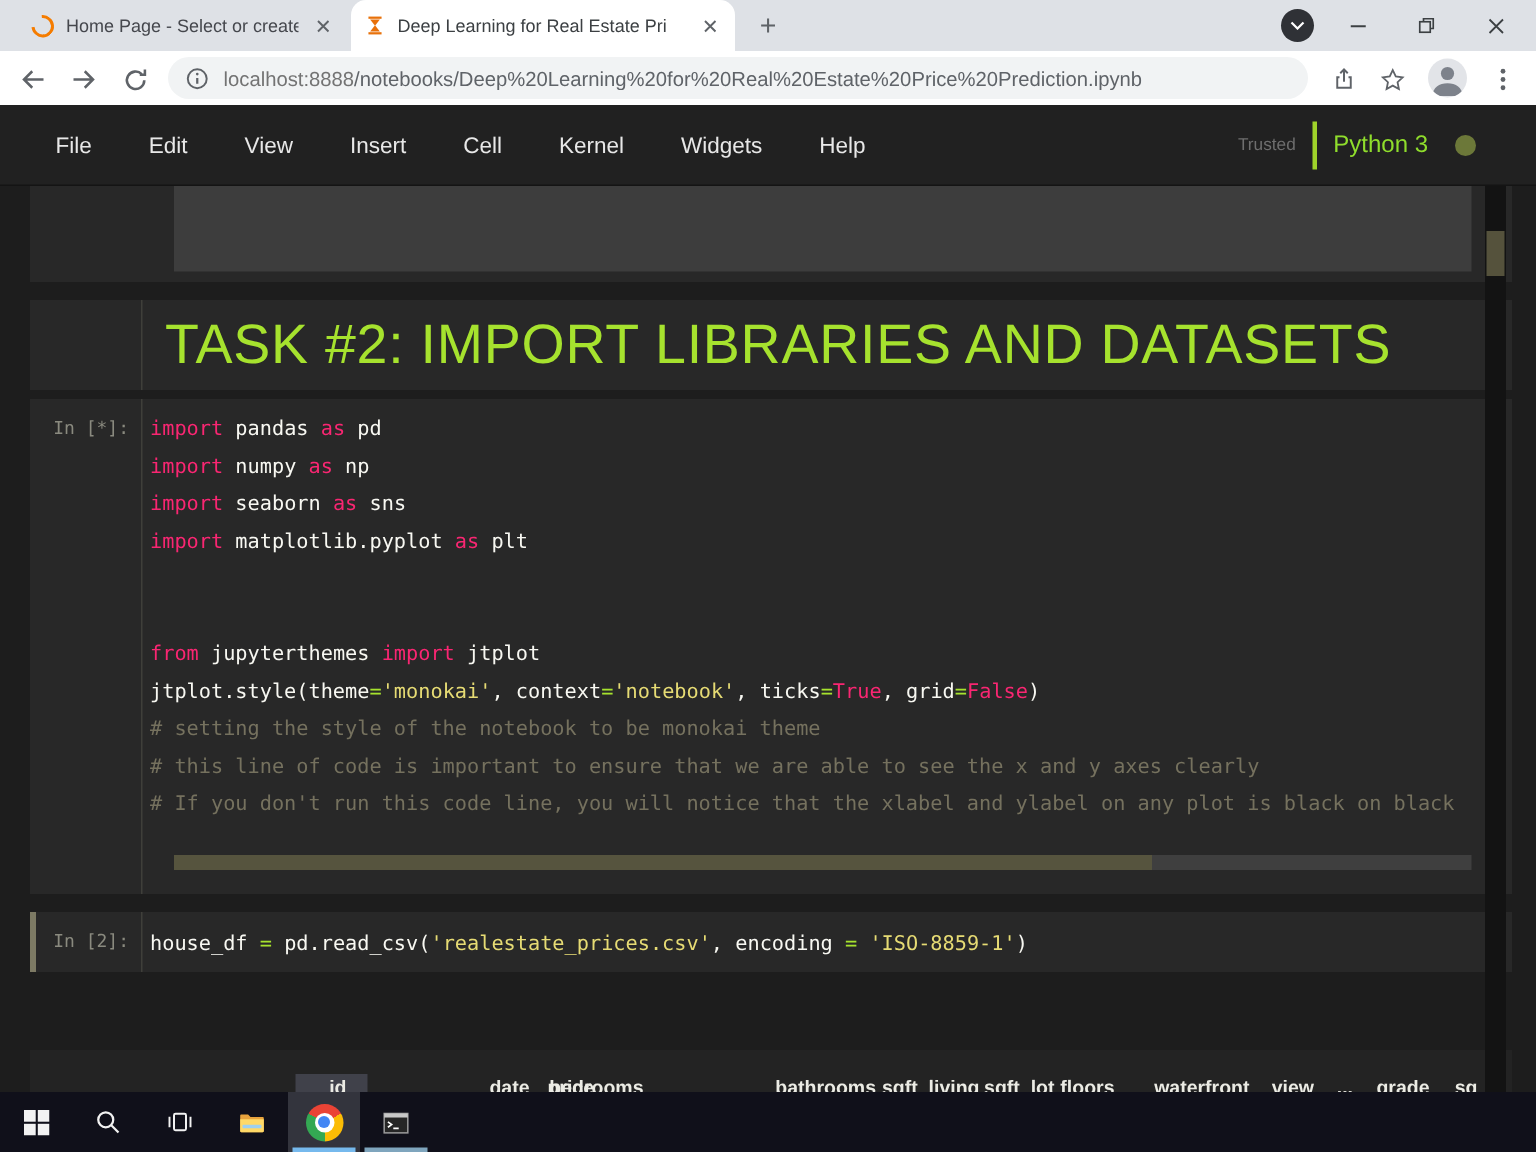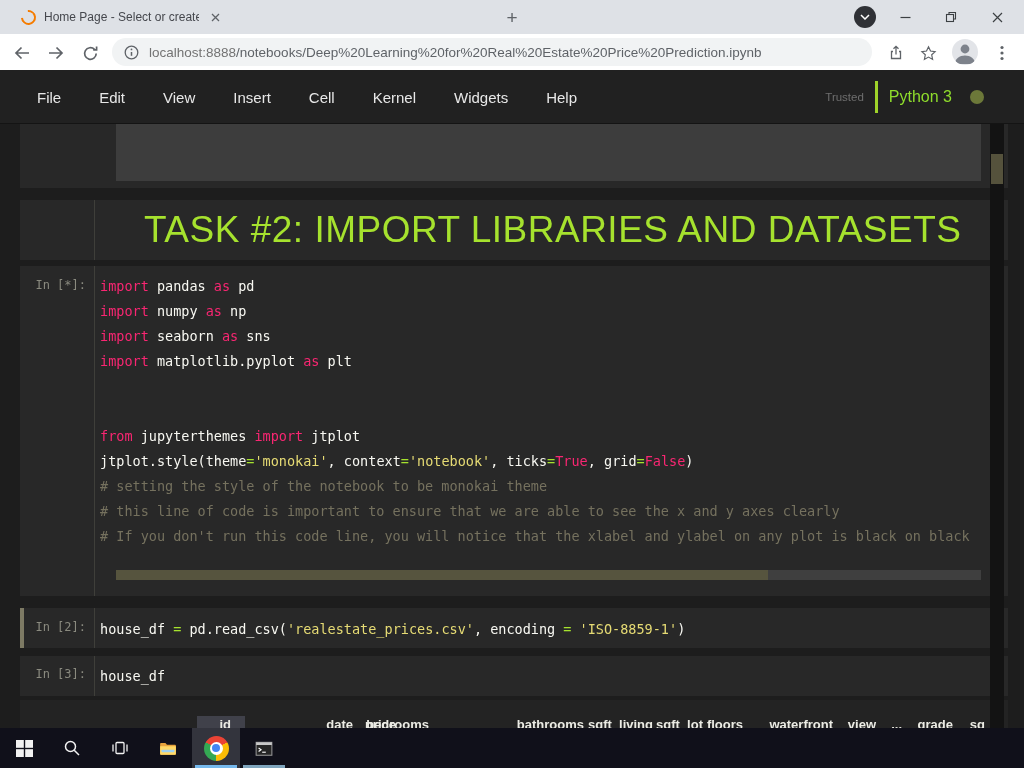--- a/index.html
+++ b/index.html
@@ -54,21 +54,21 @@
   .code.single{line-height:16px;}
   .t-k{color:#f92672;}
   .t-d{color:#f8f8f2;}
   .t-s{color:#e6db74;}
   .t-o{color:#a6e22e;}
   .t-c{color:#75715e;}
 
   #cell-top{top:0;height:64px;}
   #cell-top-input{position:absolute;left:96px;top:0;width:865px;height:57px;background:#3d3d3d;}
   #cell-md{top:76px;height:60px;}
-  #md-heading{position:absolute;left:124px;top:0;line-height:60px;font-size:37px;
+  #md-heading{position:absolute;left:90px;top:0;line-height:60px;font-size:37px;
               letter-spacing:0.5px;color:#a6e22e;white-space:nowrap;}
   #cell1{top:142px;height:330px;}
   #cell1 .prompt{top:12px;}
   #cell1 .code{top:8px;}
   #hscroll{position:absolute;left:96px;top:304px;width:865px;height:10px;background:#3f3f3f;}
   #hthumb{position:absolute;left:0;top:0;width:652px;height:10px;background:#56543e;}
   #cell2{top:484px;height:40px;}
   #cell2 .prompt{top:12px;}
   #cell2 .code{top:13px;}
   #sel-bar{position:absolute;left:0;top:0;width:4px;height:40px;background:#7d7a64;}
@@ -99,20 +99,36 @@
 <div id="tabbar">
   <div class="tab t1">
     <span class="spinner"></span>
     <span class="tab-title">Home Page - Select or create a n</span>
     <span class="tab-close">
       <svg width="9" height="9">
           <path d="M1 1l7 7M8 1l-7 7" stroke="#5f6368" stroke-width="1.3"></path>
         </svg>
     </span>
   </div>
+  <div class="tab t2">
+    <span style="display:flex;">
+      <svg width="14" height="14" viewBox="0 0 16 16" fill="#e8710a">
+          <rect x="3" y="1.2" width="10" height="1.7"></rect>
+          <rect x="3" y="13.1" width="10" height="1.7"></rect>
+          <path d="M4.3 3.5h7.4L8 8.2z"></path>
+          <path d="M8 7.8l3.7 4.7H4.3z"></path>
+        </svg>
+    </span>
+    <span class="tab-title">Deep Learning for Real Estate Pri</span>
+    <span class="tab-close">
+      <svg width="9" height="9">
+          <path d="M1 1l7 7M8 1l-7 7" stroke="#5f6368" stroke-width="1.3"></path>
+        </svg>
+    </span>
+  </div>
   <div id="newtab">+</div>
   <div id="tab-chevron">
     <svg width="10" height="6">
         <path d="M1 1l4 4 4-4" stroke="#fff" stroke-width="1.5" fill="none"></path>
       </svg>
   </div>
   <div class="wcbtn" style="left:882px;">
     <svg width="11" height="11">
         <line x1="0.5" y1="5.5" x2="10.5" y2="5.5" stroke="#3c4043" stroke-width="1.2"></line>
       </svg>
@@ -222,25 +238,20 @@
     </div>
   </div>
 
   <div class="cell" id="cell2">
     <div id="sel-bar"></div>
     <div class="pdiv"></div>
     <div class="prompt">In [2]:</div>
     <div class="code single"><div class="cl"><span class="t-d">house_df </span><span class="t-o">=</span><span class="t-d"> pd.read_csv(</span><span class="t-s">'realestate_prices.csv'</span><span class="t-d">, encoding </span><span class="t-o">=</span><span class="t-d"> </span><span class="t-s">'ISO-8859-1'</span><span class="t-d">)</span></div></div>
   </div>
 
-  <div class="cell" id="cell3">
-    <div class="pdiv"></div>
-    <div class="prompt">In [3]:</div>
-    <div class="code single"><div class="cl"><span class="t-d">house_df</span></div></div>
-  </div>
 
   <div id="out3">
     <div id="id-hl"></div>
     <div id="df-header">
         <span class="df-col" style="left: 211px;">id</span>
         <span class="df-col" style="left: 333px;">date</span>
         <span class="df-col" style="left: 376px;">price</span>
         <span class="df-col" style="left: 409px;">bedrooms</span>
         <span class="df-col" style="left: 564px;">bathrooms</span>
         <span class="df-col" style="left: 633px;">sqft_living</span>

